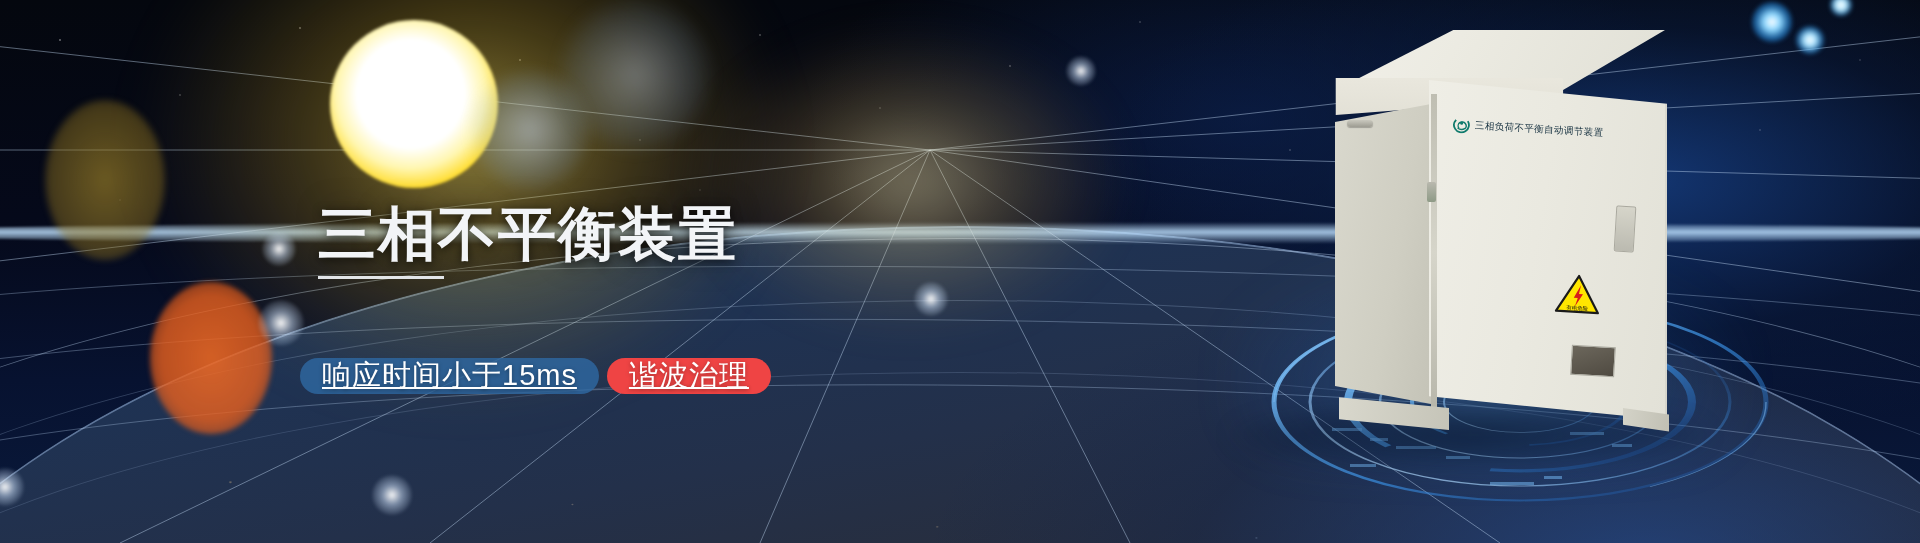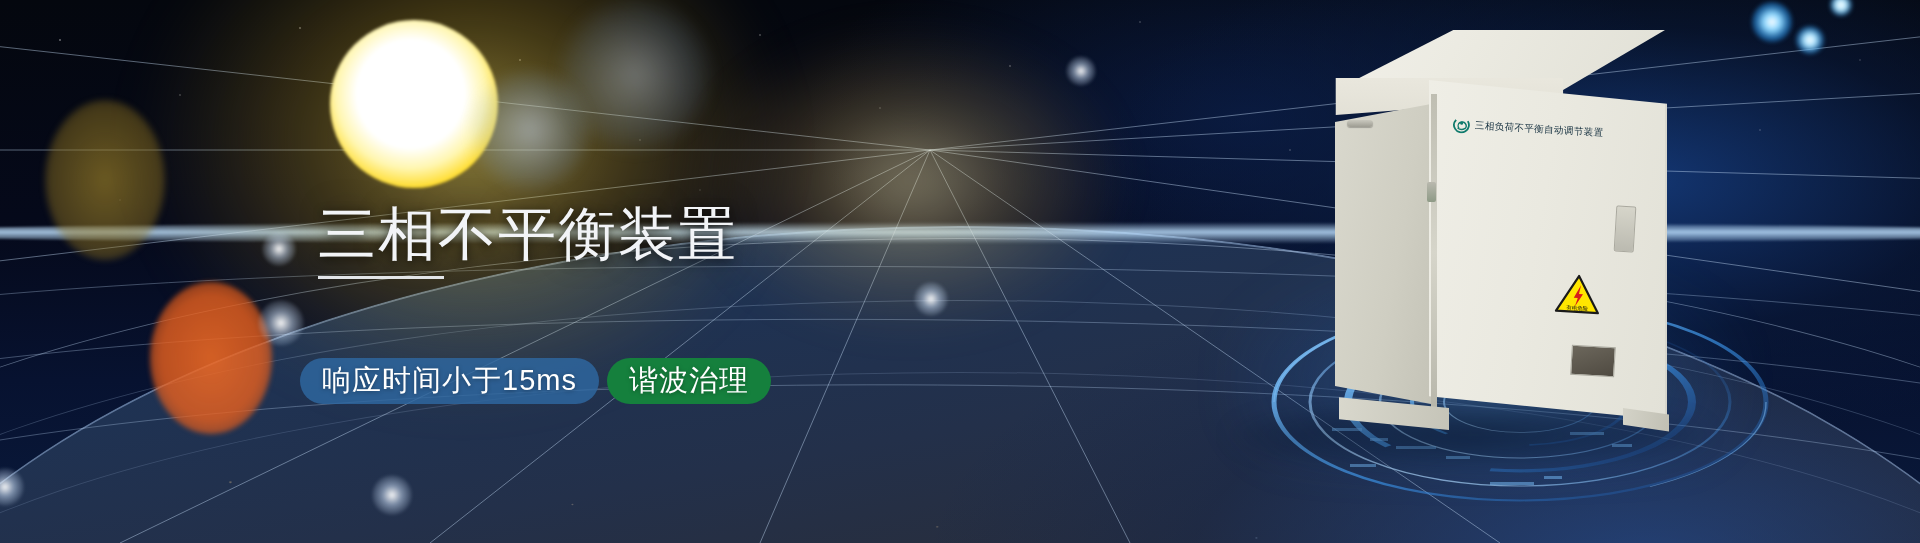--- a/index.html
+++ b/index.html
@@ -116,34 +116,35 @@
     background:radial-gradient(circle,#ffffff 0%,#8fd8ff 28%,rgba(40,150,240,.55) 58%,rgba(20,100,200,0) 100%);filter:blur(2px);}
   .bk-blue2{left:1796px;top:26px;width:28px;height:28px;
     background:radial-gradient(circle,#ffffff 0%,#a8e2ff 30%,rgba(50,160,245,.5) 60%,rgba(20,100,200,0) 100%);filter:blur(2px);}
   .bk-blue3{left:1830px;top:-6px;width:22px;height:22px;
     background:radial-gradient(circle,#ffffff 0%,#b6e8ff 34%,rgba(60,170,250,.45) 64%,rgba(20,100,200,0) 100%);filter:blur(2px);}
   .node{position:absolute;border-radius:50%;
     background:radial-gradient(circle,rgba(255,255,255,.95) 0%,rgba(210,230,255,.5) 34%,rgba(140,190,255,0) 78%);filter:blur(1.5px);}
   
   .title{
     position:absolute;left:318px;top:196px;
-    font-size:58px;font-weight:normal;letter-spacing:2px;color:#f2f4f7;
+    font-size:58px;font-weight:bold;letter-spacing:2px;color:#f2f4f7;
     text-shadow:0 2px 10px rgba(0,0,0,.65),0 0 30px rgba(0,0,0,.4);
     white-space:nowrap;
   }
   .rule{position:absolute;left:318px;top:276px;width:126px;height:3px;background:#eceff3;opacity:.95;}
   .pills{position:absolute;left:300px;top:358px;display:flex;align-items:center;gap:8px;}
   .pill{
-    height:46px;display:flex;align-items:center;justify-content:center;
+    height:36px;display:flex;align-items:center;justify-content:center;
     padding:0 22px;border-radius:26px;
     font-size:29px;color:#ffffff;white-space:nowrap;letter-spacing:1px;
     text-shadow:0 1px 4px rgba(0,0,0,.35);
+    text-decoration:underline;
   }
   .pill.muted{background:rgba(46,104,161,.82);}
-  .pill.solid{background:#15803d;}
+  .pill.solid{background:#ef4444;}
   
   .rings{position:absolute;left:1240px;top:232px;width:560px;height:330px;pointer-events:none;}
   
   .cabinet{position:absolute;left:1255px;top:20px;width:440px;height:430px;}
   .cab-roof-top{
     position:absolute;left:18px;top:10px;width:392px;height:60px;
     background:linear-gradient(120deg,#f4f2ec 0%,#ecebe2 45%,#e1e0d6 100%);
     clip-path:polygon(16% 100%, 46% 0%, 100% 0%, 74% 100%);
     box-shadow:0 1px 0 rgba(0,0,0,.12);
   }

